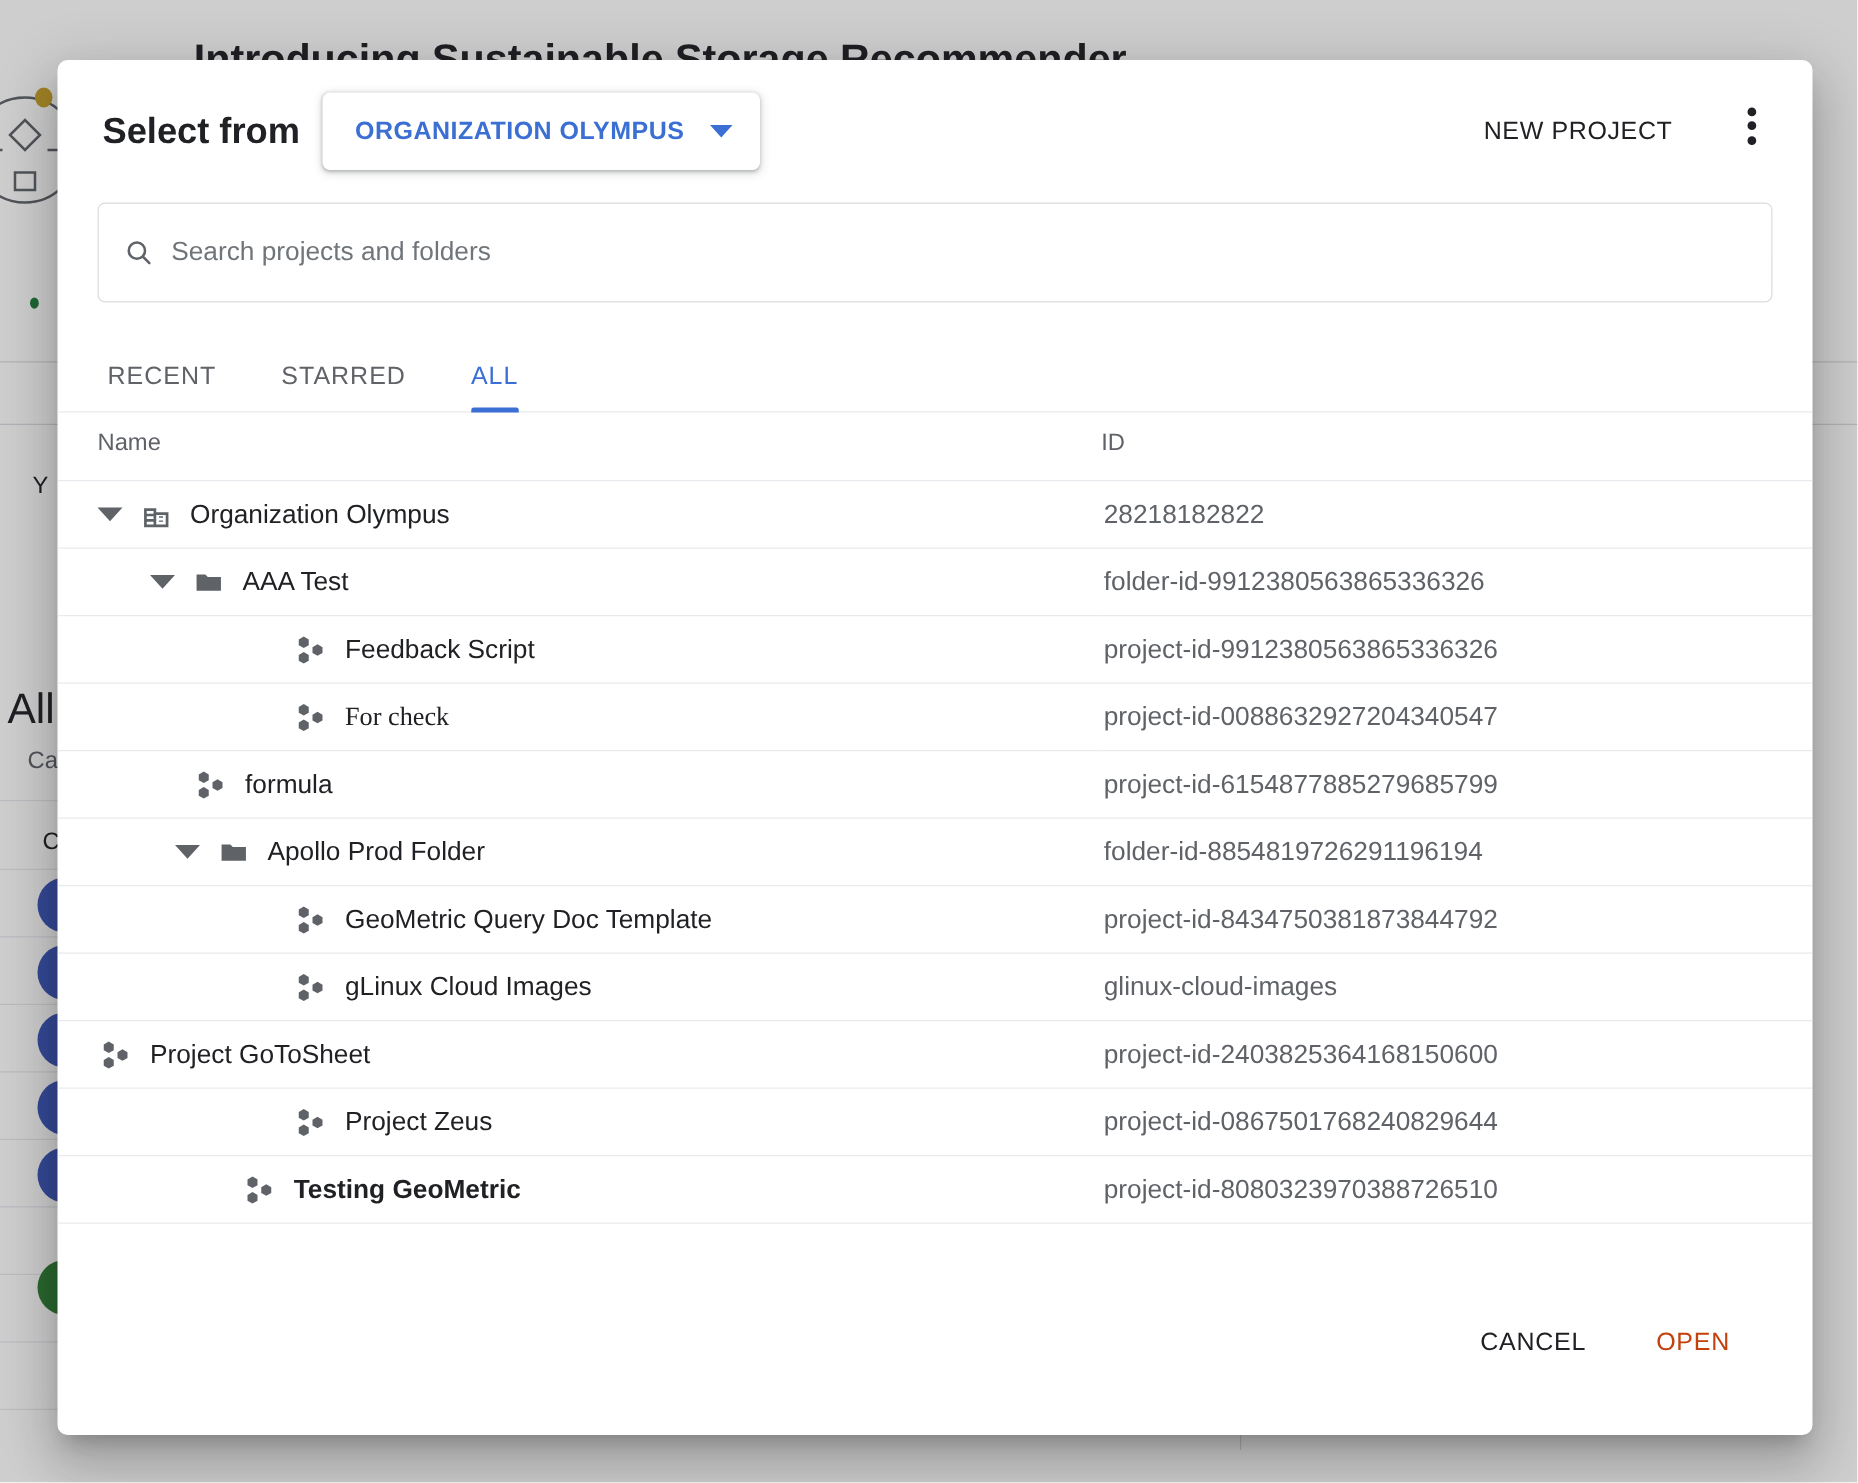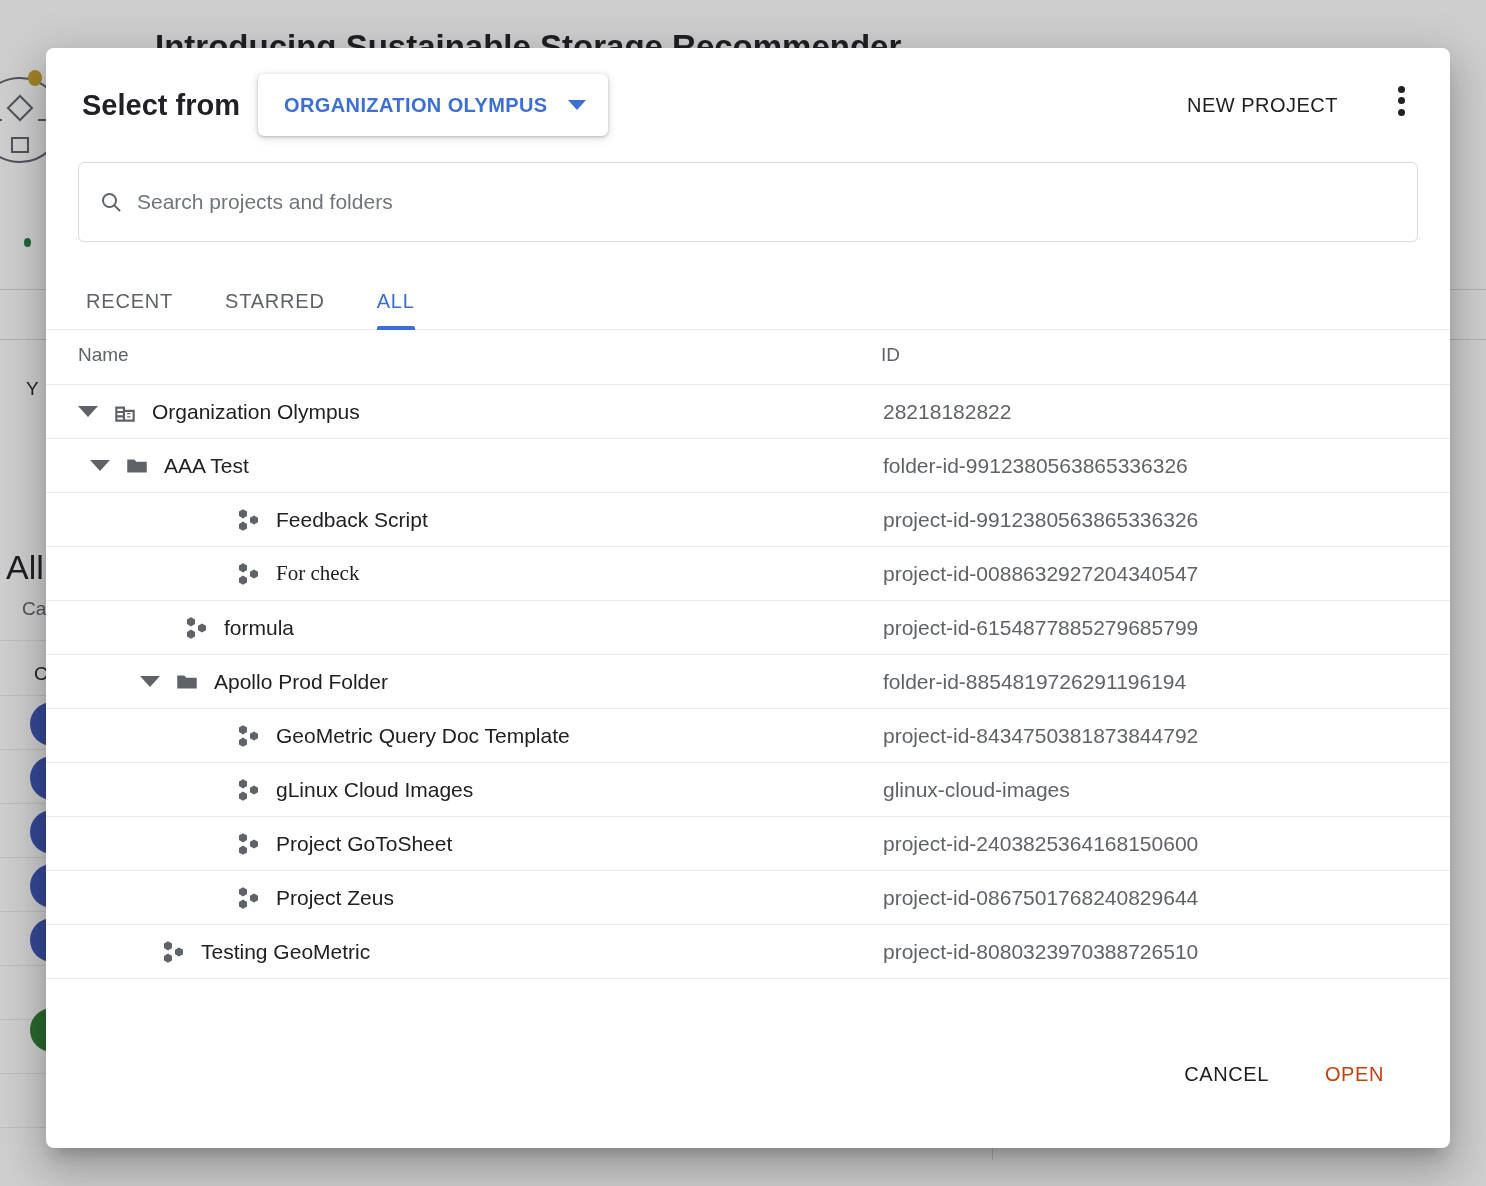--- a/index.html
+++ b/index.html
@@ -374,21 +374,21 @@
                       <path d="M3 21V7h9v3h9v11H3zm2-2h5v-2H5v2zm0-4h5v-2H5v2zm0-4h5V9H5v2zm7 8h7v-7h-7v7zm2-5h3v-1h-3v1zm0 3h3v-1h-3v1z"></path>
                     </svg>
                   </span>
                   <span class="row-label">Organization Olympus</span>
                 </div>
               </td>
               <td class="c-id-cell">28218182822</td>
             </tr>
             <tr class="row">
               <td>
-                <div class="name-cell" style="padding-left: 44px;">
+                <div class="name-cell" style="padding-left: 74px;">
                   <span class="twisty"></span>
                   <span class="row-icon">
                     <svg width="26" height="26" viewBox="0 0 24 24" fill="#5f6368">
                       <path d="M3 6h6.5l1.8 2H21v10H3V6z"></path>
                     </svg>
                   </span>
                   <span class="row-label">AAA Test</span>
                 </div>
               </td>
               <td class="c-id-cell">folder-id-9912380563865336326</td>
@@ -420,21 +420,21 @@
                       <polygon points="18,8.4 22,10.7 22,15.3 18,17.6 14,15.3 14,10.7"></polygon>
                     </svg>
                   </span>
                   <span class="row-label">For check</span>
                 </div>
               </td>
               <td class="c-id-cell">project-id-0088632927204340547</td>
             </tr>
             <tr class="row">
               <td>
-                <div class="name-cell" style="padding-left: 104px;">
+                <div class="name-cell" style="padding-left: 76px;">
                   <span class="twisty-spacer"></span>
                   <span class="row-icon">
                     <svg width="26" height="26" viewBox="0 0 26 26" fill="#5f6368">
                       <polygon points="7,2.2 11,4.5 11,9.1 7,11.4 3,9.1 3,4.5"></polygon>
                       <polygon points="7,14.6 11,16.9 11,21.5 7,23.8 3,21.5 3,16.9"></polygon>
                       <polygon points="18,8.4 22,10.7 22,15.3 18,17.6 14,15.3 14,10.7"></polygon>
                     </svg>
                   </span>
                   <span class="row-label">formula</span>
                 </div>
@@ -482,53 +482,53 @@
                       <polygon points="18,8.4 22,10.7 22,15.3 18,17.6 14,15.3 14,10.7"></polygon>
                     </svg>
                   </span>
                   <span class="row-label">gLinux Cloud Images</span>
                 </div>
               </td>
               <td class="c-id-cell">glinux-cloud-images</td>
             </tr>
             <tr class="row">
               <td>
+                <div class="name-cell" style="">
+                  <span class="twisty-spacer"></span>
+                  <span class="row-icon">
+                    <svg width="26" height="26" viewBox="0 0 26 26" fill="#5f6368">
+                      <polygon points="7,2.2 11,4.5 11,9.1 7,11.4 3,9.1 3,4.5"></polygon>
+                      <polygon points="7,14.6 11,16.9 11,21.5 7,23.8 3,21.5 3,16.9"></polygon>
+                      <polygon points="18,8.4 22,10.7 22,15.3 18,17.6 14,15.3 14,10.7"></polygon>
+                    </svg>
+                  </span>
+                  <span class="row-label">Project GoToSheet</span>
+                </div>
+              </td>
+              <td class="c-id-cell">project-id-2403825364168150600</td>
+            </tr>
+            <tr class="row">
+              <td>
                 <div class="name-cell" style="padding-left: 156px;">
                   <span class="twisty-spacer"></span>
                   <span class="row-icon">
                     <svg width="26" height="26" viewBox="0 0 26 26" fill="#5f6368">
                       <polygon points="7,2.2 11,4.5 11,9.1 7,11.4 3,9.1 3,4.5"></polygon>
                       <polygon points="7,14.6 11,16.9 11,21.5 7,23.8 3,21.5 3,16.9"></polygon>
                       <polygon points="18,8.4 22,10.7 22,15.3 18,17.6 14,15.3 14,10.7"></polygon>
                     </svg>
                   </span>
-                  <span class="row-label">Project GoToSheet</span>
-                </div>
-              </td>
-              <td class="c-id-cell">project-id-2403825364168150600</td>
-            </tr>
-            <tr class="row">
-              <td>
-                <div class="name-cell" style="padding-left: 156px;">
-                  <span class="twisty-spacer"></span>
-                  <span class="row-icon">
-                    <svg width="26" height="26" viewBox="0 0 26 26" fill="#5f6368">
-                      <polygon points="7,2.2 11,4.5 11,9.1 7,11.4 3,9.1 3,4.5"></polygon>
-                      <polygon points="7,14.6 11,16.9 11,21.5 7,23.8 3,21.5 3,16.9"></polygon>
-                      <polygon points="18,8.4 22,10.7 22,15.3 18,17.6 14,15.3 14,10.7"></polygon>
-                    </svg>
-                  </span>
                   <span class="row-label">Project Zeus</span>
                 </div>
               </td>
               <td class="c-id-cell">project-id-0867501768240829644</td>
             </tr>
             <tr class="row">
               <td>
-                <div class="name-cell" style="padding-left: 81px;">
+                <div class="name-cell" style="padding-left: 115px; font-weight: bold;">
                   <span class="twisty-spacer"></span>
                   <span class="row-icon">
                     <svg width="26" height="26" viewBox="0 0 26 26" fill="#5f6368">
                       <polygon points="7,2.2 11,4.5 11,9.1 7,11.4 3,9.1 3,4.5"></polygon>
                       <polygon points="7,14.6 11,16.9 11,21.5 7,23.8 3,21.5 3,16.9"></polygon>
                       <polygon points="18,8.4 22,10.7 22,15.3 18,17.6 14,15.3 14,10.7"></polygon>
                     </svg>
                   </span>
                   <span class="row-label">Testing GeoMetric</span>
                 </div>

